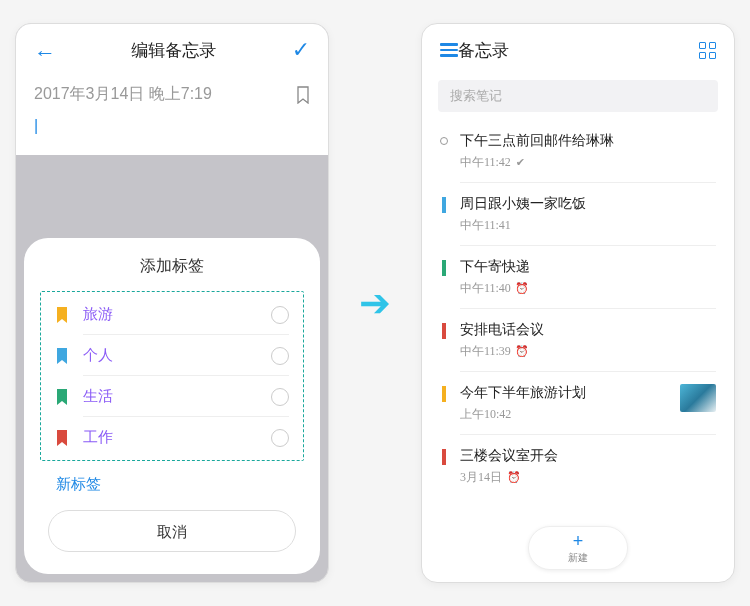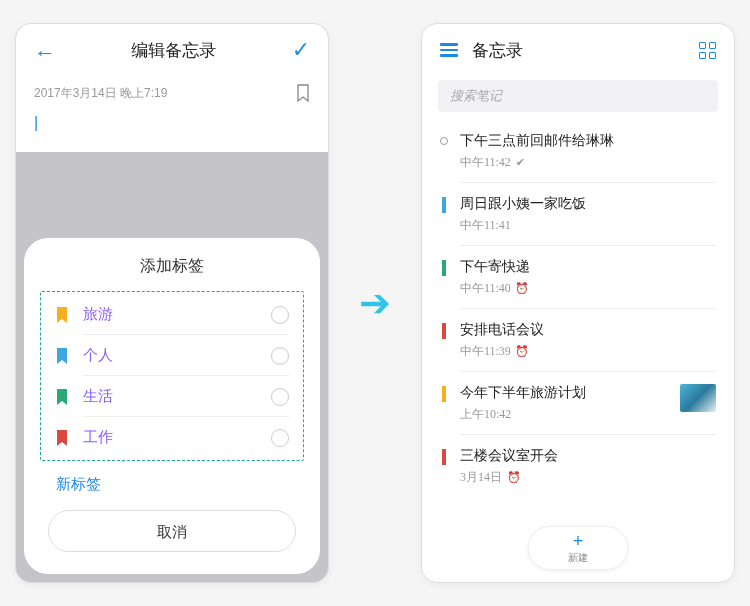--- a/index.html
+++ b/index.html
@@ -52,21 +52,21 @@
     .check-icon {
       color: #1e88e5;
       font-size: 22px;
     }
     .timestamp-bar {
       background: #fff;
       padding: 8px 18px;
       display: flex;
       justify-content: space-between;
       align-items: center;
-      font-size: 12px;
+      font-size: 16px;
       color: #999;
     }
     .bookmark-outline {
       width: 14px;
       height: 18px;
     }
     .cursor-line {
       background: #fff;
       padding: 4px 18px 20px;
       color: #1e88e5;
@@ -163,21 +163,20 @@
       color: #2fc4e8;
       font-size: 38px;
       flex-shrink: 0;
     }
     
     .header-right {
       height: 52px;
       display: flex;
       align-items: center;
       padding: 0 18px;
-      gap: 14px;
     }
     .menu-icon {
       display: flex;
       flex-direction: column;
       gap: 3px;
     }
     .menu-icon span {
       width: 18px;
       height: 2.5px;
       background: #1e88e5;
@@ -203,21 +202,20 @@
     .search-bar {
       margin: 4px 16px 8px;
       height: 32px;
       background: #f2f2f4;
       border-radius: 4px;
       padding: 0 12px;
       font-size: 13px;
       color: #aaa;
       display: flex;
       align-items: center;
-      font-style: italic;
     }
     .memo-list {
       padding: 0 18px;
     }
     .memo-item {
       padding: 12px 0;
       display: flex;
       align-items: flex-start;
       position: relative;
     }

